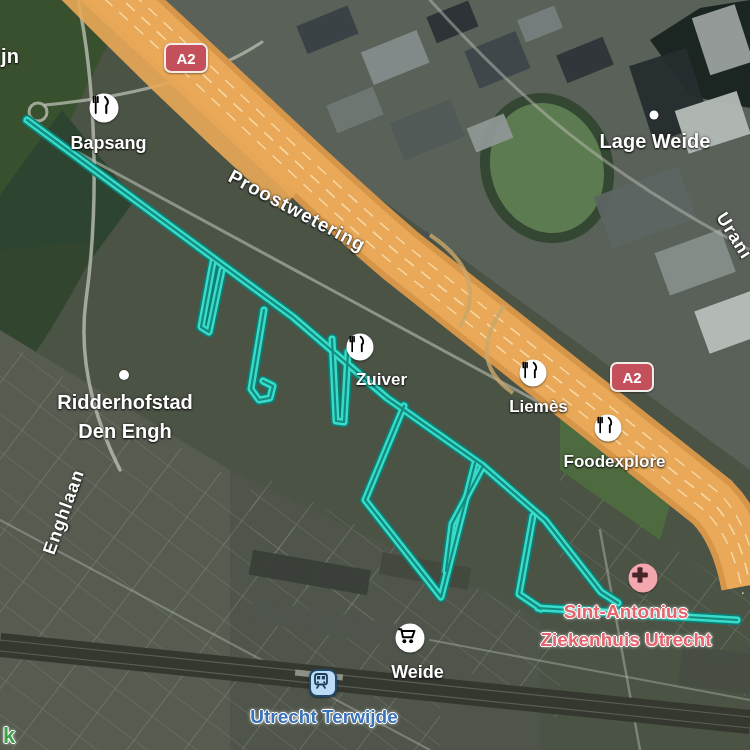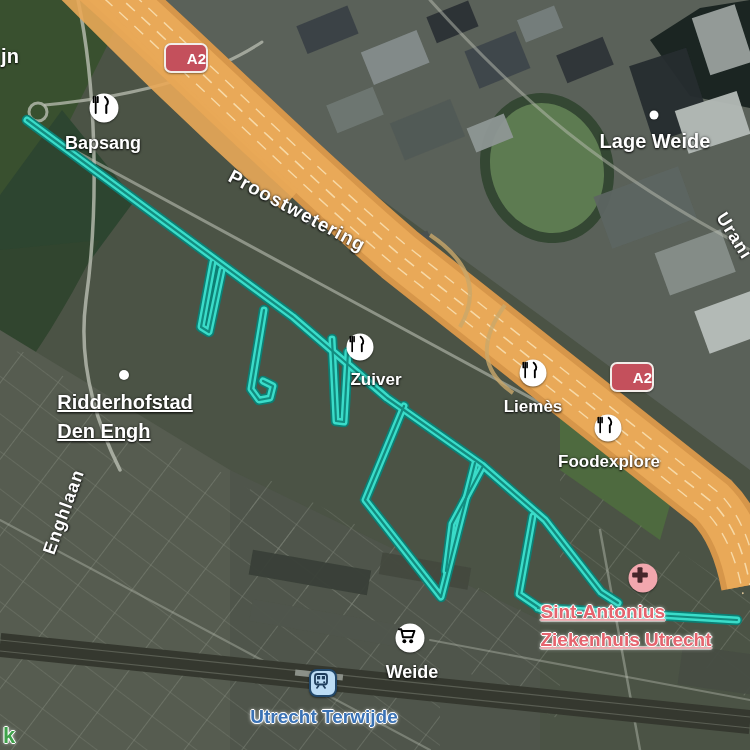--- a/index.html
+++ b/index.html
@@ -3,32 +3,32 @@
 <meta charset="utf-8">
 <style>
   html,body{margin:0;padding:0;background:#222;}
   #stage{position:relative;width:750px;height:750px;overflow:hidden;
          font-family:"Liberation Sans","DejaVu Sans",sans-serif;background:#4b5345;}
   #stage svg{position:absolute;left:0;top:0;}
   #labels{position:absolute;left:0;top:0;width:592px;height:750px;pointer-events:none;}
   .lbl{position:absolute;transform:translate(-50%,-50%);white-space:nowrap;pointer-events:auto;}
   .white-lbl{color:#fff;font-weight:bold;
     text-shadow:0 1px 2px rgba(0,0,0,.85),0 0 3px rgba(0,0,0,.6);}
-  .poi-lbl{font-size:17px;}
+  .poi-lbl{font-size:17px;padding-left:11px;}
   .place-lbl{font-size:20px;}
   .road-lbl{font-size:18px;letter-spacing:1px;}
   .halo-light{text-shadow:0 0 2px #fff,0 1px 0 #fff,0 -1px 0 #fff,1px 0 0 #fff,-1px 0 0 #fff,0 0 4px #fff;}
   .shield{position:absolute;transform:translate(-50%,-50%);width:40px;height:26px;
-    border:2.5px solid #f2ede9;border-radius:7px;display:flex;align-items:center;justify-content:flex-end;
+    border:2.5px solid #f2ede9;border-radius:7px;display:flex;align-items:center;justify-content:center;
     color:#fff;font-weight:bold;font-size:15px;box-shadow:0 1px 2px rgba(0,0,0,.4);}
   .poi-icon{position:absolute;transform:translate(-50%,-50%);border-radius:50%;
     background:#fff;box-shadow:0 1px 2px rgba(0,0,0,.5);display:flex;align-items:center;justify-content:center;}
   .dot{position:absolute;transform:translate(-50%,-50%);background:#fff;border-radius:50%;
     box-shadow:0 0 2px rgba(0,0,0,.7);}
-  .two-line{line-height:1.45;text-decoration:underline;}
+  .two-line{text-align:center;line-height:1.45;}
 </style>
 </head>
 <body>
 
 <div id="stage">
 
   <svg width="750" height="750" viewBox="0 0 750 750">
     <defs>
       <pattern id="grid" width="46" height="30" patternUnits="userSpaceOnUse" patternTransform="rotate(37)">
         <line x1="0" y1="0" x2="0" y2="30" stroke="#aab0a2" stroke-width="1.2"></line>

